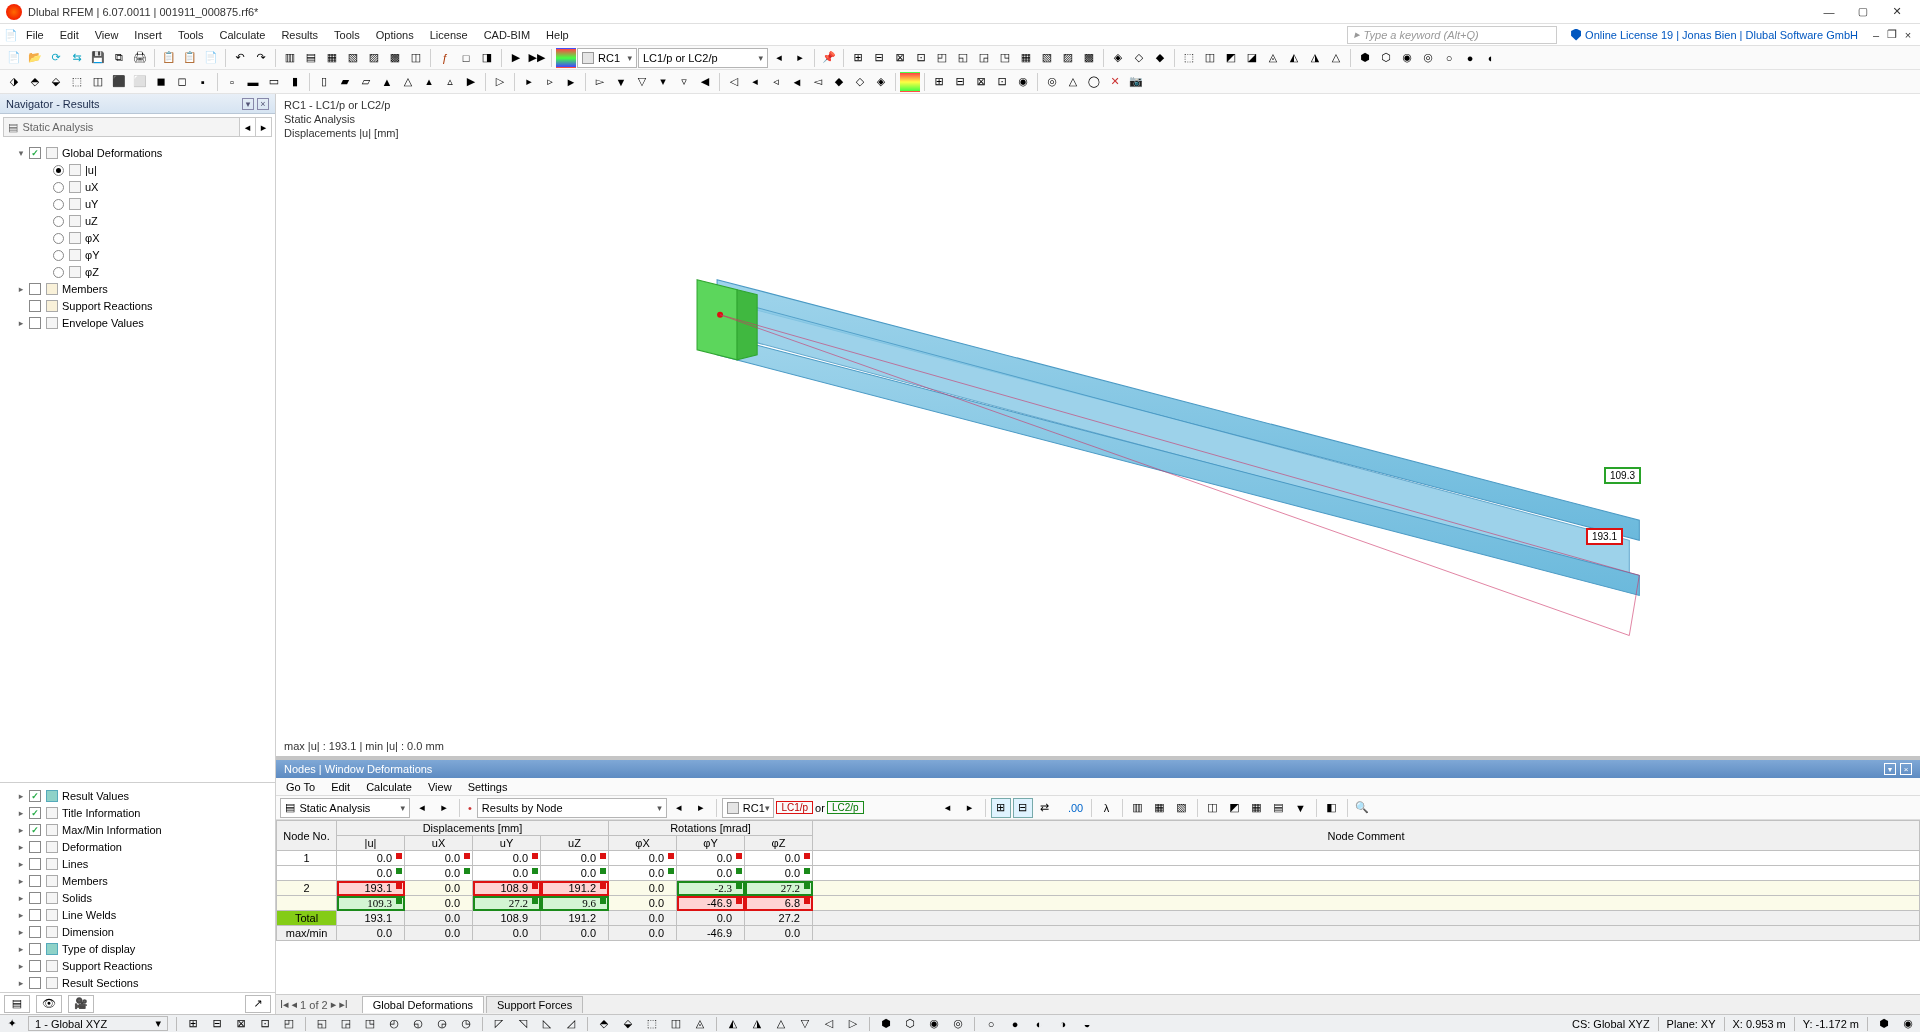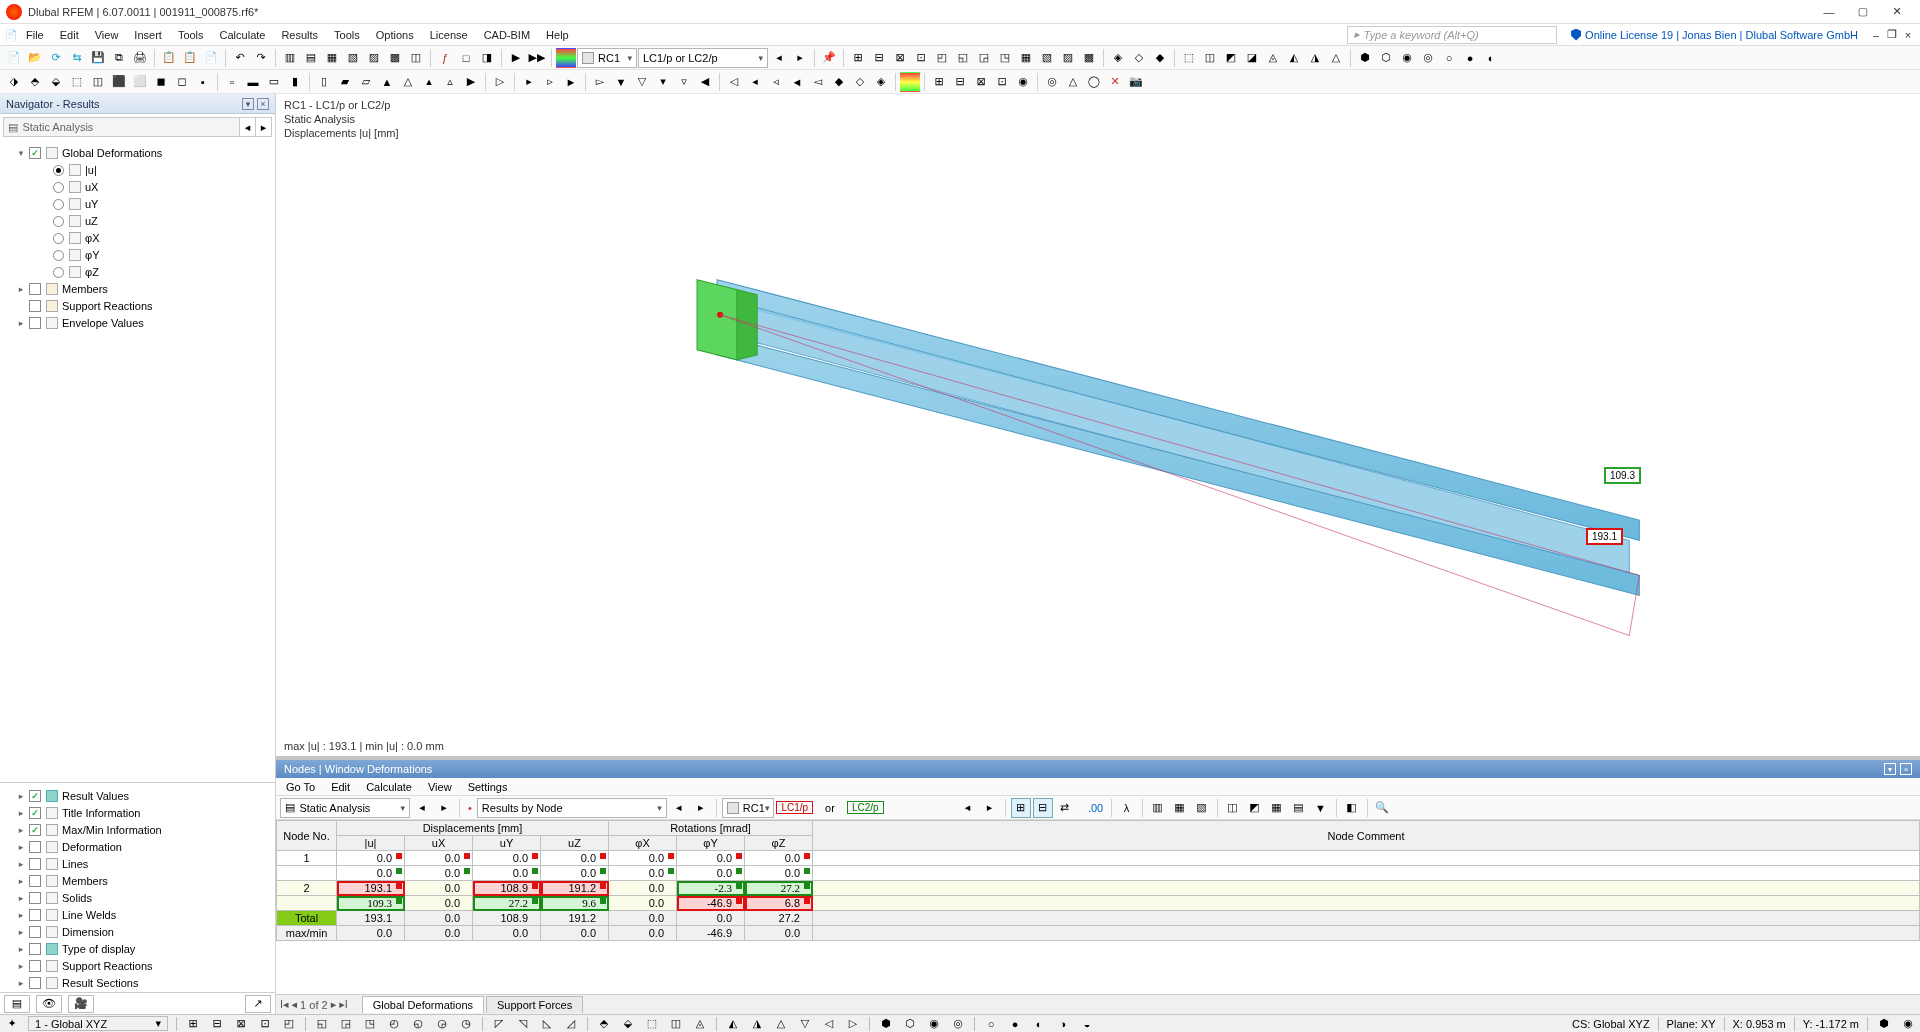--- a/index.html
+++ b/index.html
@@ -516,21 +516,21 @@
             <span>Results by Node</span>
           </div>
         <div class="tbtn">◂</div>
         <div class="tbtn">▸</div>
         <div class="tsep"></div>
         <div class="lc-combo" style="min-width:50px;">
             <div class="lc-box"></div>
             <span>RC1</span>
           </div>
         <span class="lc-chip red">LC1/p</span>
-        <span style="margin:0 10px;">or</span>
+        <span style="margin:0 0;">or</span>
         <span class="lc-chip grn">LC2/p</span>
         <div style="width:70px;"></div>
         <div class="tbtn">◂</div>
         <div class="tbtn">▸</div>
         <div class="tsep"></div>
         <div class="tbtn" style="border:1px solid #7aa;background:#dff3ff;">⊞</div>
         <div class="tbtn" style="border:1px solid #7aa;background:#dff3ff;">⊟</div>
         <div class="tbtn">⇄</div>
         <div class="tbtn" style="color:#06c;margin-left:9px;">.00</div>
         <div class="tsep"></div>

